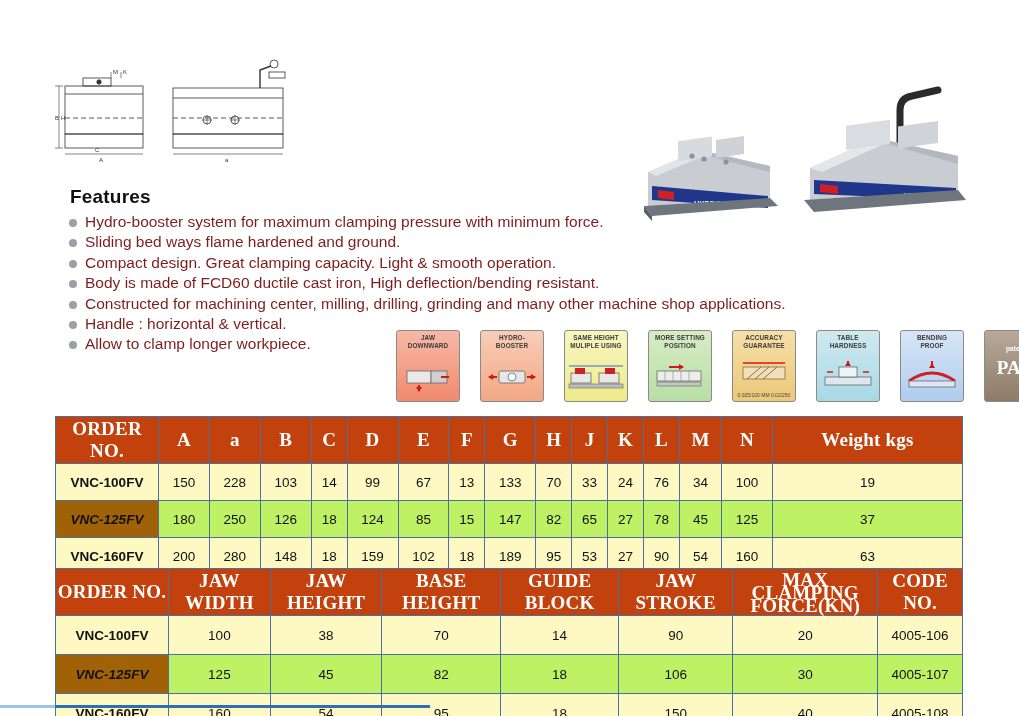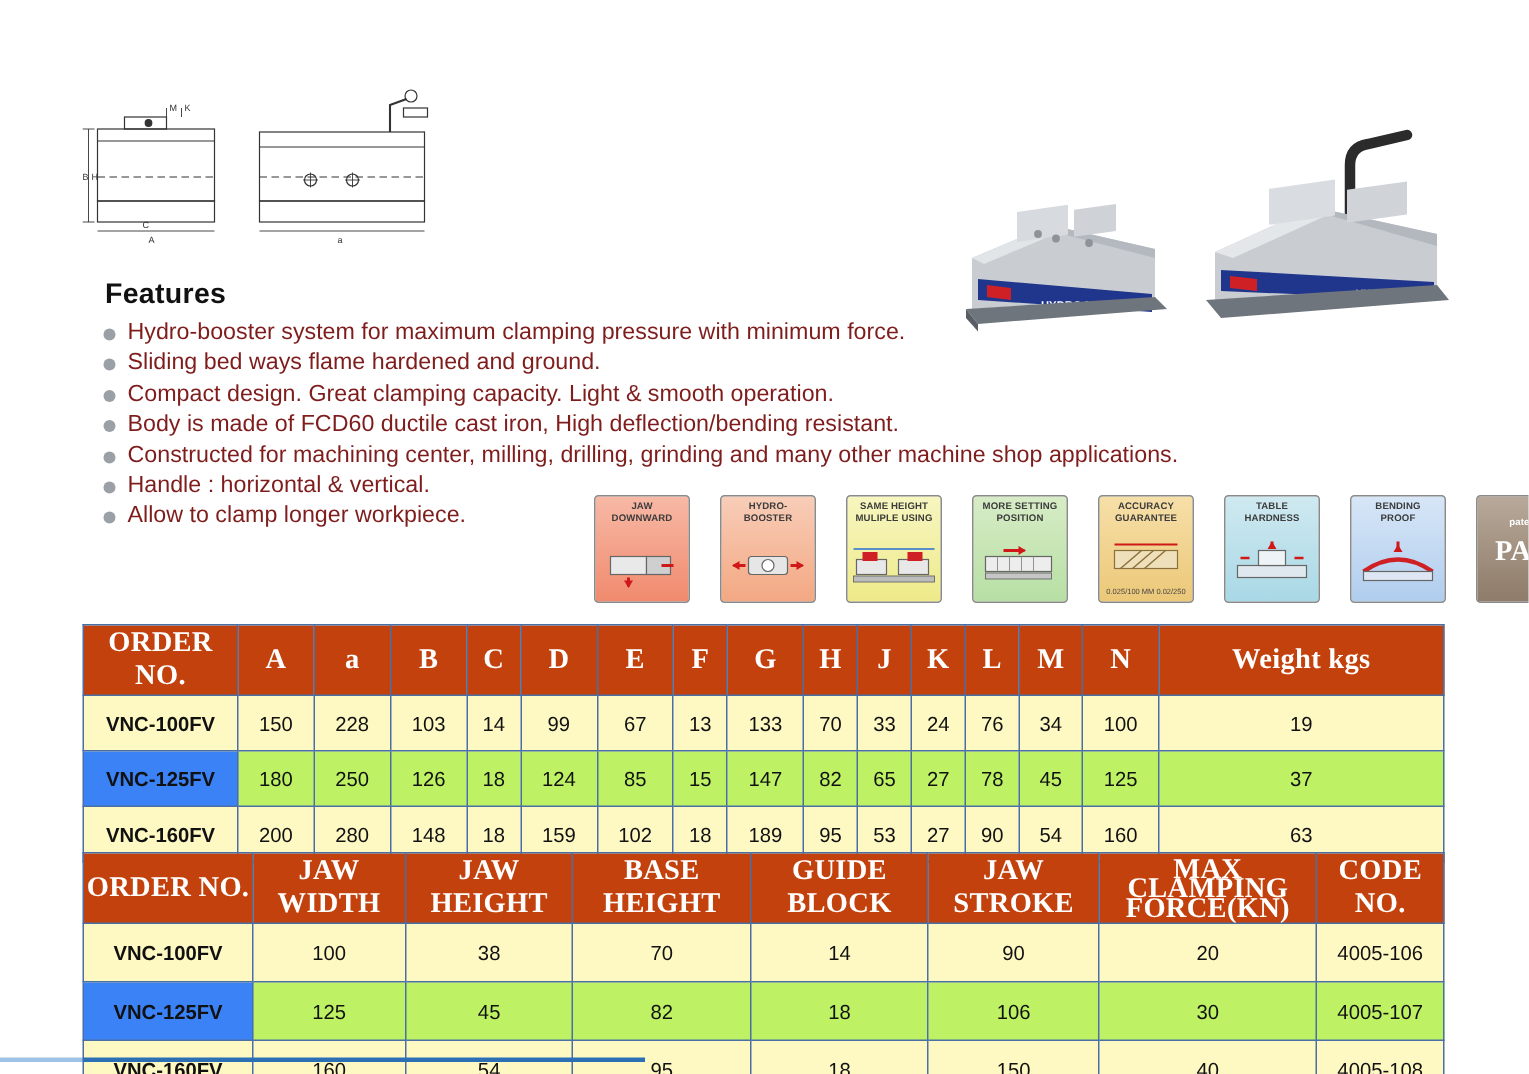--- a/index.html
+++ b/index.html
@@ -77,21 +77,21 @@
     letter-spacing:.2px;
     font-family:Liberation Serif, serif;
   }
   .tbl1 td{height:34px;}
   .tbl2 td{height:36px;}
   .ordercell{
     background:#fde4cf;font-weight:bold;color:#1b3a6b;font-size:14px;
   }
   .rowA td{background:#fef9c3;}
   .rowB td{background:#bef264;}
-  .rowB .ordercell{background:#3b82f6;}
+  .rowB .ordercell{background:#a16207;font-style:italic;}
   .codecell{background:#fde4cf;}
   .th-order{width:100px;}
   .tbl2 .th-order{width:110px;}
   .two-line{line-height:13px;}
 
   
   .bottombar{position:absolute;left:55px;bottom:8px;width:375px;height:3px;background:#2b6fb5;}
   .bottombar2{position:absolute;left:0px;bottom:8px;width:55px;height:3px;background:#9fc3e6;}
 </style>
 </head>

